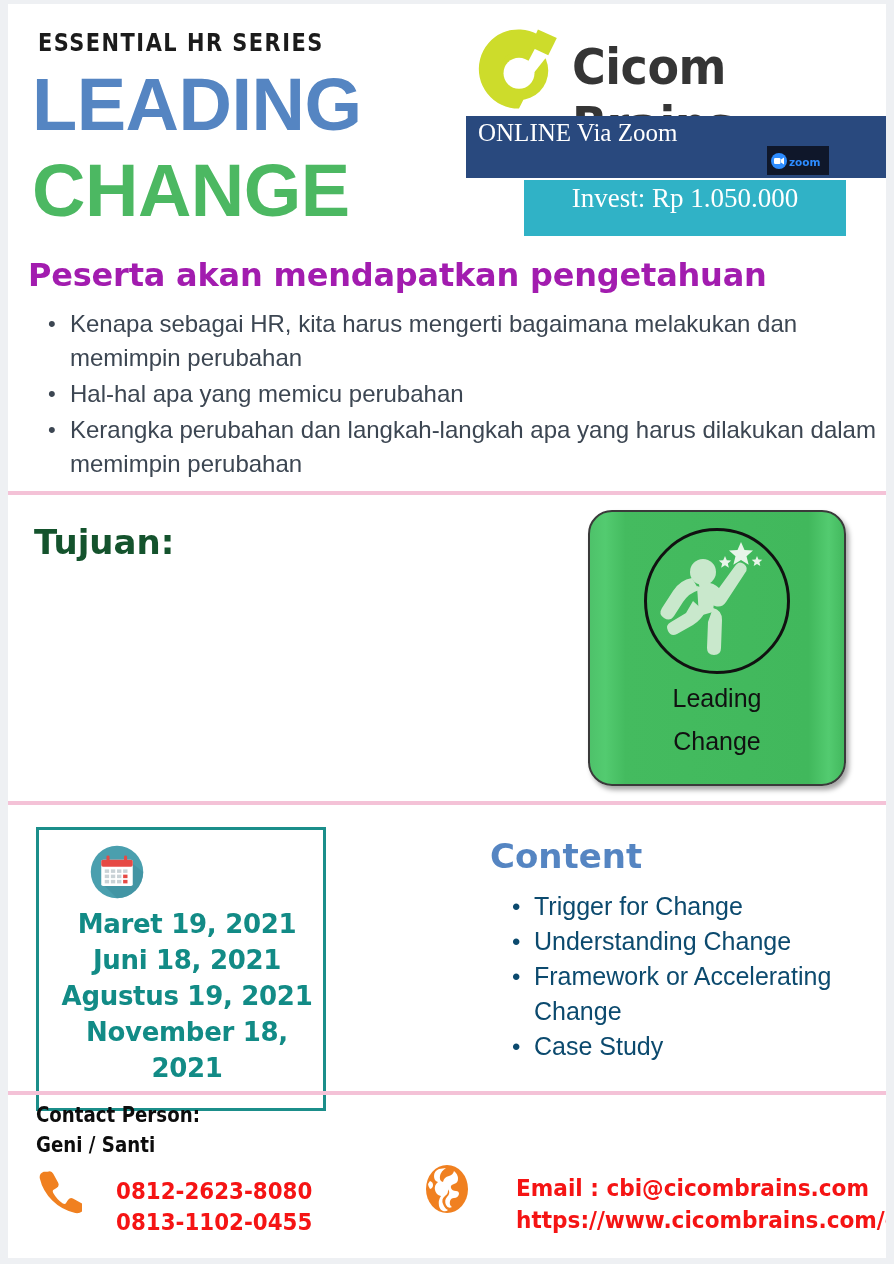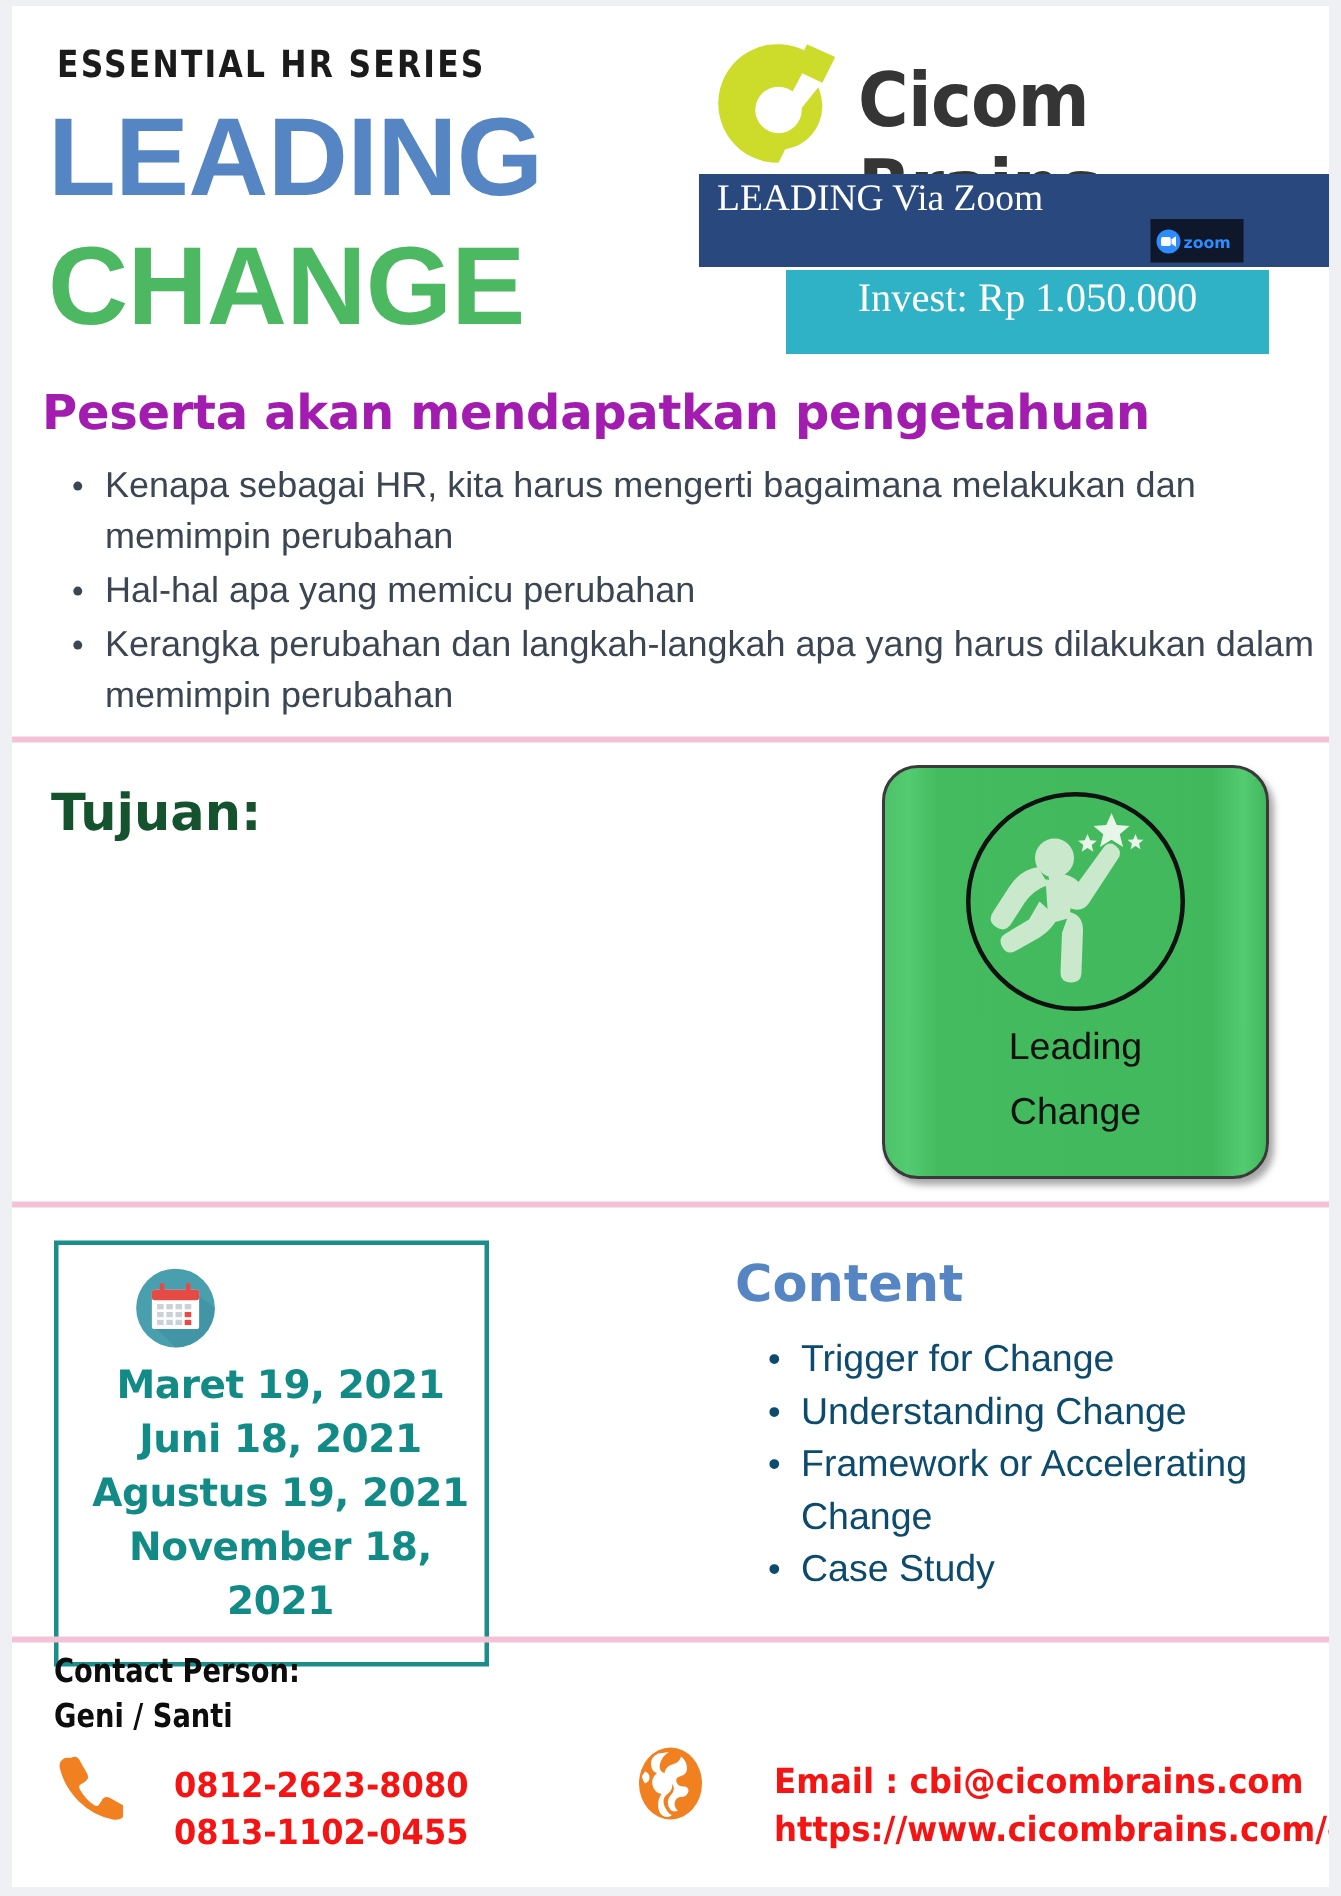--- a/index.html
+++ b/index.html
@@ -387,21 +387,21 @@
       <path d="M50 18 A34 34 0 1 0 84 52 A34 34 0 0 0 50 18 Z" fill="#cddc2b"></path>
       <path d="M50 96 A46 46 0 1 1 72 10 L60 32 A22 22 0 1 0 72 52 Z" fill="#cddc2b"></path>
       <circle cx="50" cy="55" r="18" fill="#ffffff"></circle>
       <path d="M56 50 L74 16 L90 26 L66 56 Z" fill="#ffffff"></path>
       <path d="M72 4 L94 14 L84 34 L63 24 Z" fill="#cddc2b"></path>
     </svg>
     <div class="logo-text">Cicom Brains</div>
   </div>
 
   <div class="time-box">
-    <div class="time-line2">LEADING Via Zoom</div>
+    <div class="time-line2">ONLINE Via Zoom</div>
     <div class="zoom-badge">
       <svg width="58" height="20" viewBox="0 0 116 40">
         <circle cx="20" cy="20" r="16" fill="#2d8cff"></circle>
         <rect x="10" y="14" width="13" height="12" rx="2.5" fill="#ffffff"></rect>
         <path d="M24 17 L30 13 L30 27 L24 23 Z" fill="#ffffff"></path>
         <text x="40" y="29" font-family="DejaVu Sans, sans-serif" font-size="21" font-weight="700" fill="#2d8cff">zoom</text>
       </svg>
     </div>
   </div>
 

